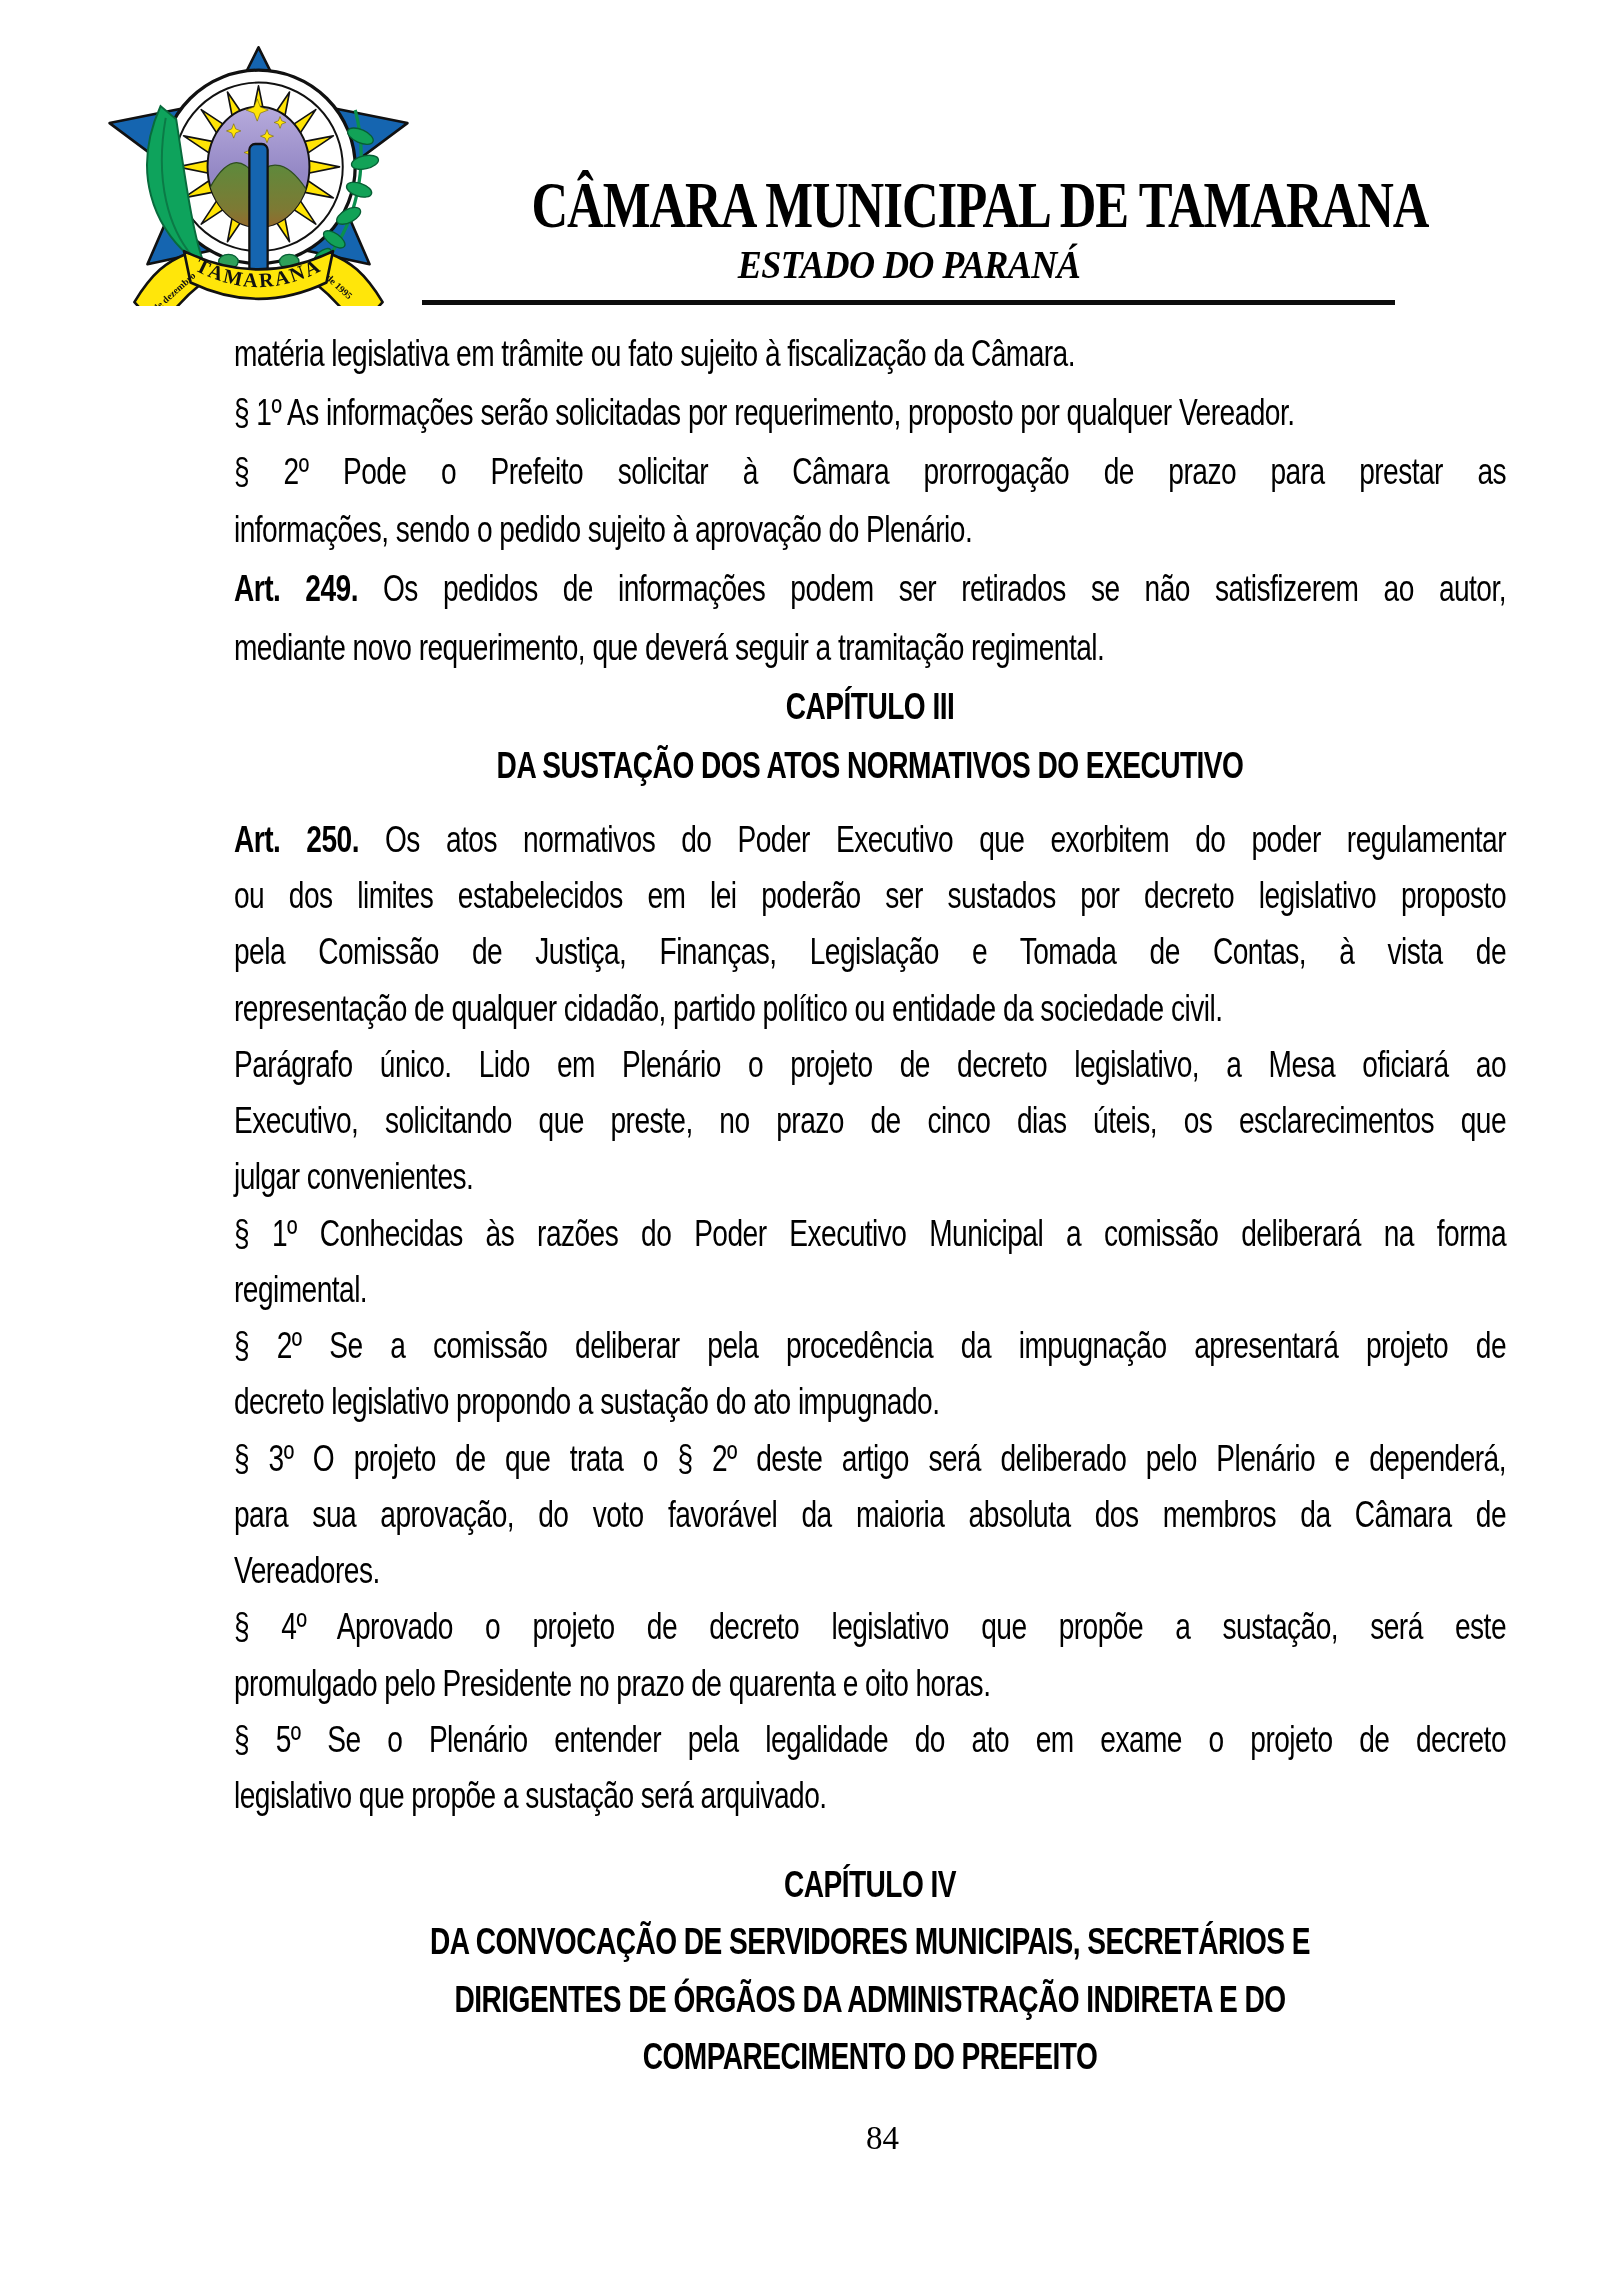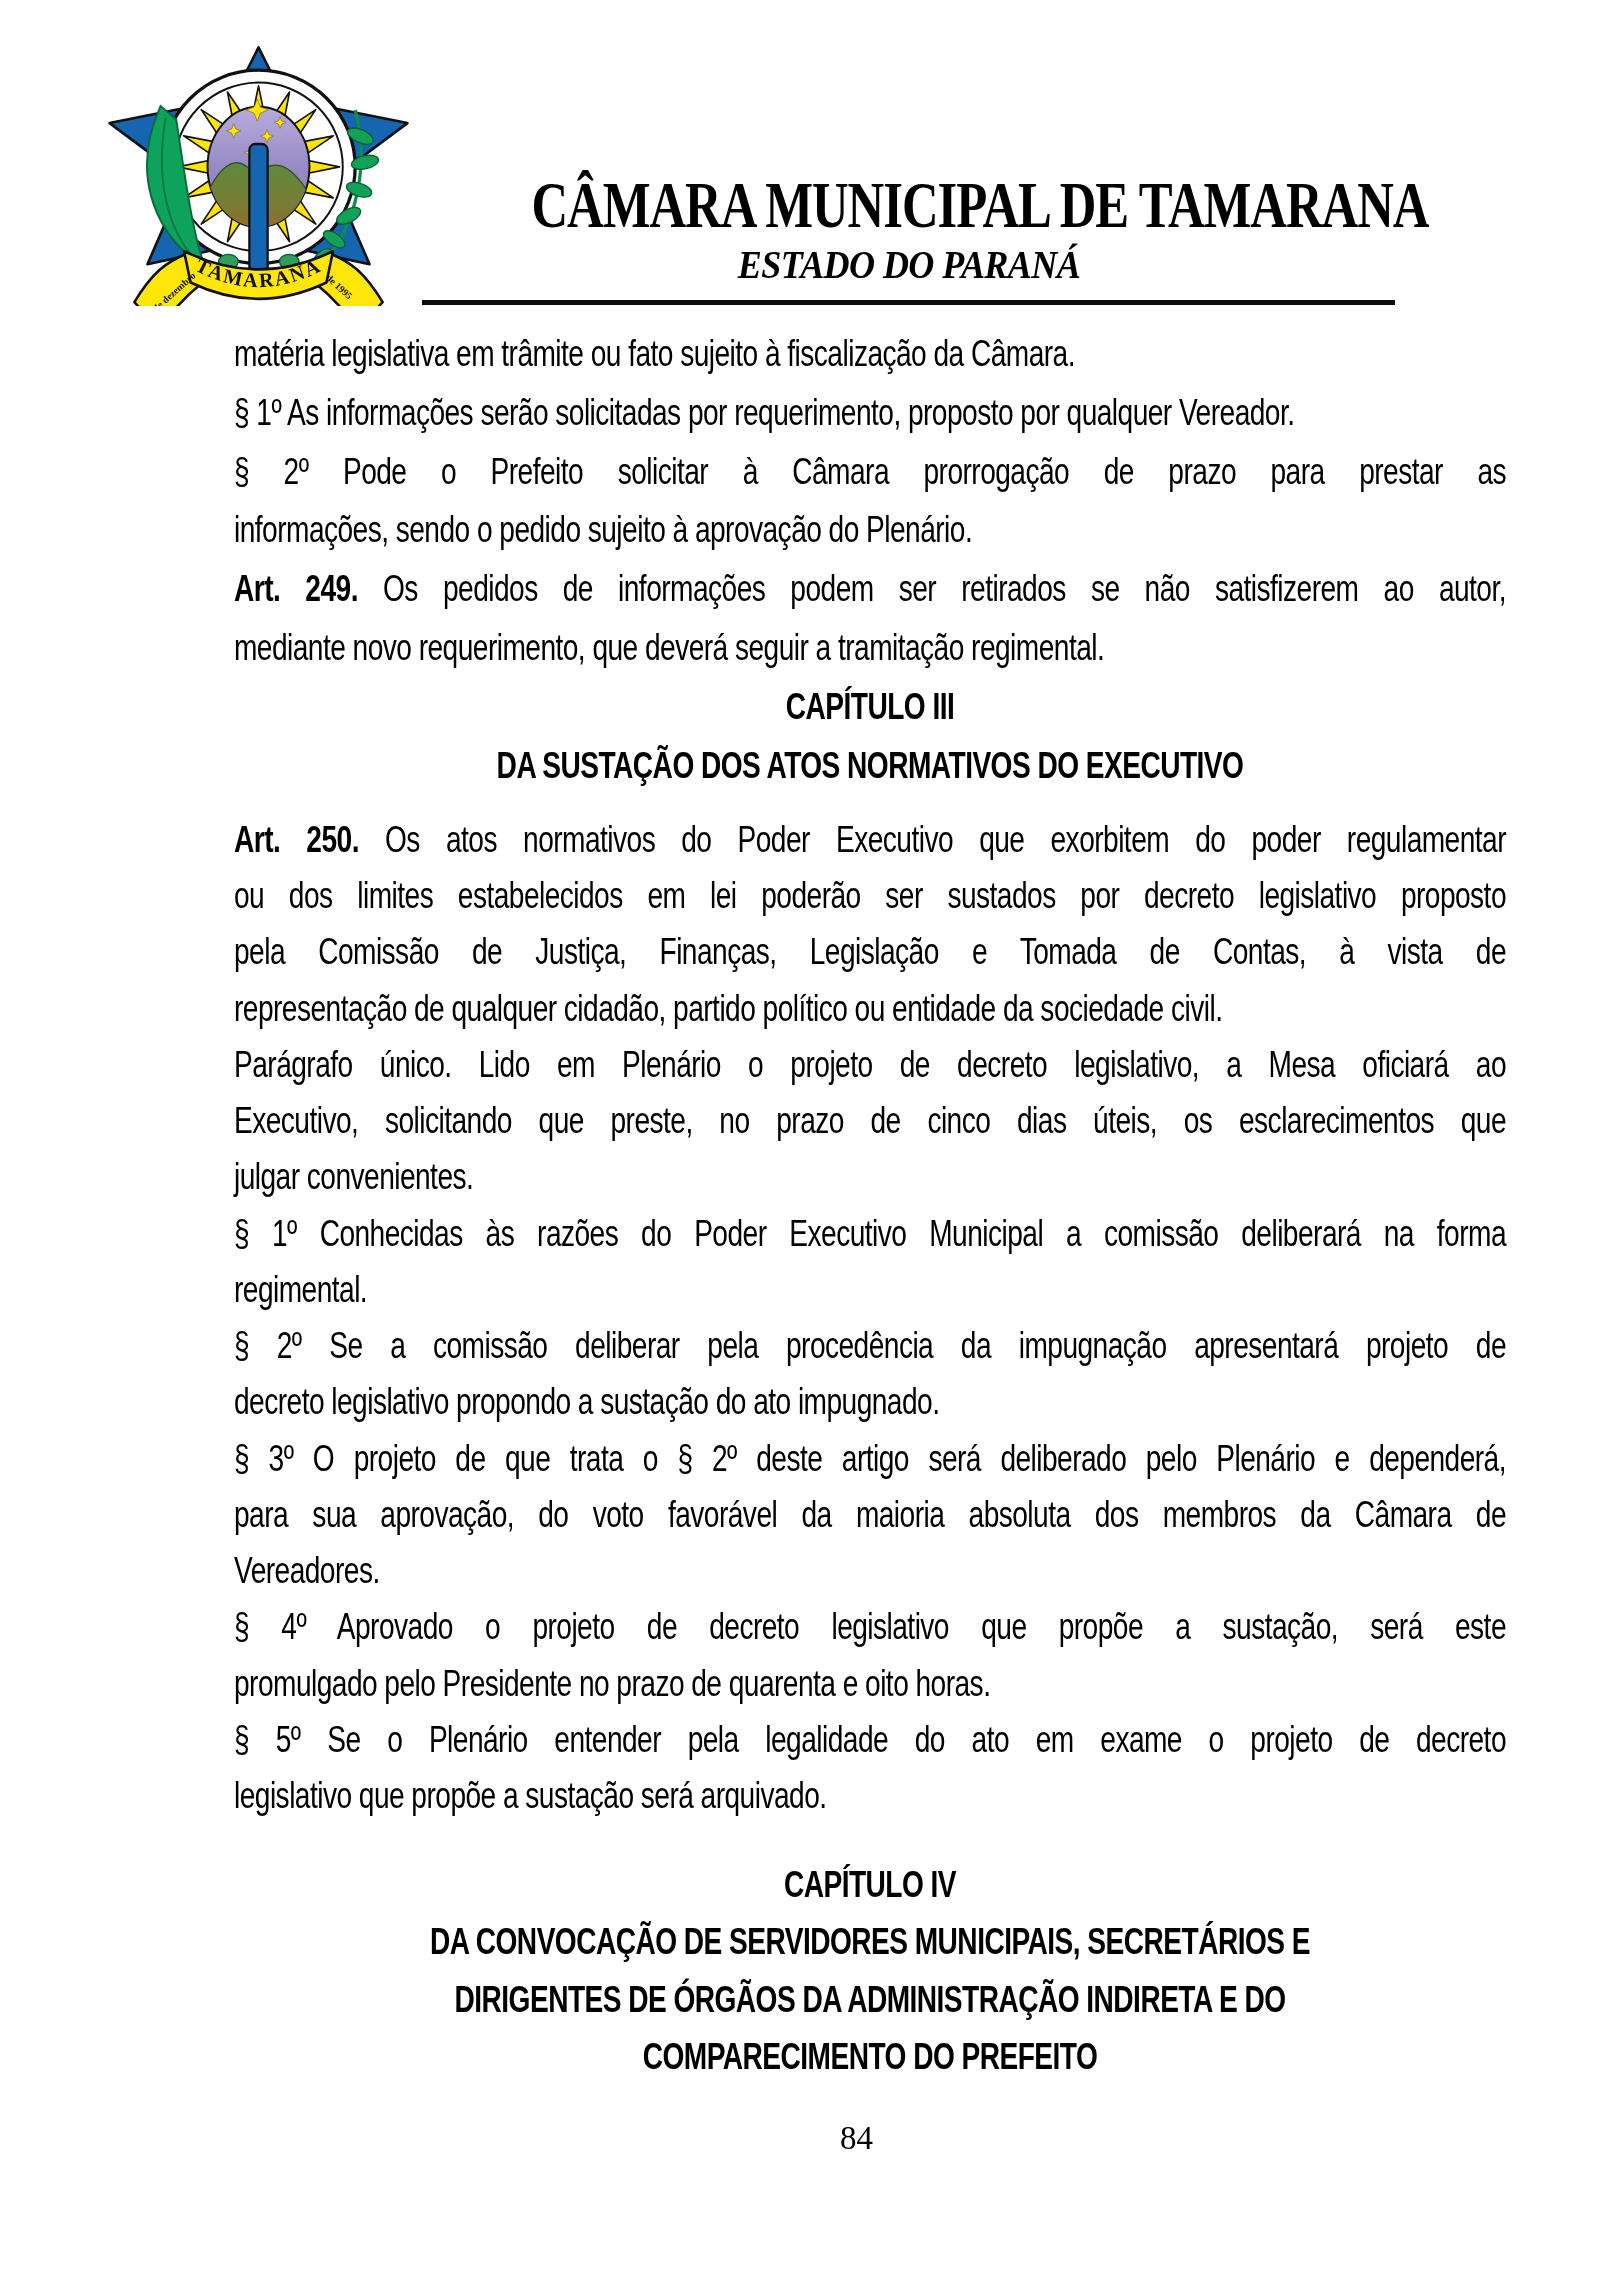--- a/index.html
+++ b/index.html
@@ -18,21 +18,21 @@
             transform:scaleX(.7594);transform-origin:0 0;}
   .tline{position:absolute;left:0;width:100%;height:59px;line-height:59px;font-size:37px;
          letter-spacing:-0.7px;white-space:nowrap;}
   .tline.left{text-align:left;}
   .tline.justify{text-align:justify;text-align-last:justify;white-space:normal;word-spacing:0.7px;}
   .tline.center{text-align:center;}
   .tline.bold{font-weight:bold;letter-spacing:-0.7px;}
   .tline b{font-weight:bold;}
   
   #page-number{position:absolute;left:814px;top:2115px;width:85px;height:46px;line-height:46px;
-               text-align:center;font-family:"Liberation Serif",serif;font-size:33px;}
+               text-align:right;font-family:"Liberation Serif",serif;font-size:33px;}
   svg text{user-select:none;}
 </style>
 </head>
 <body>
 
 <div id="page">
 
   <div>
 
     <svg id="logo" viewBox="0 0 500 398" xmlns="http://www.w3.org/2000/svg">

